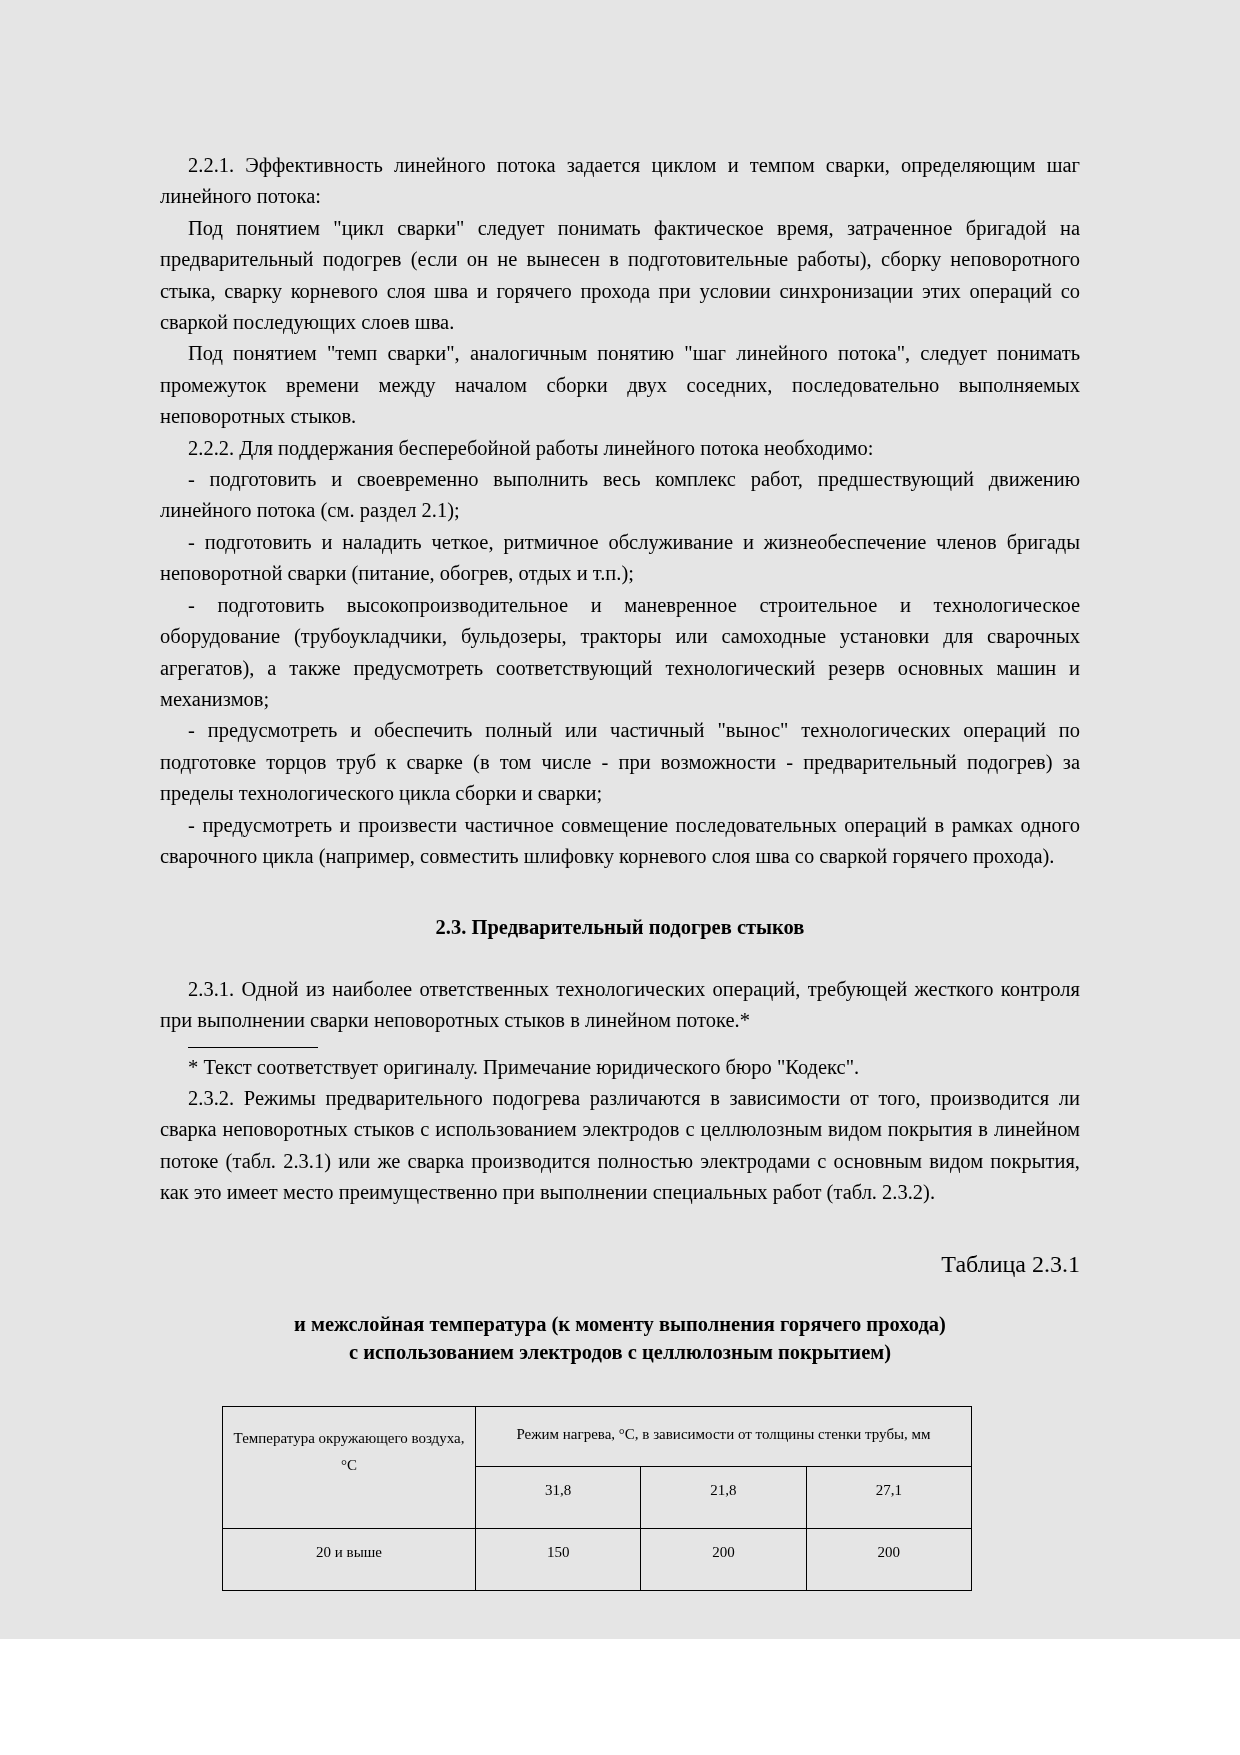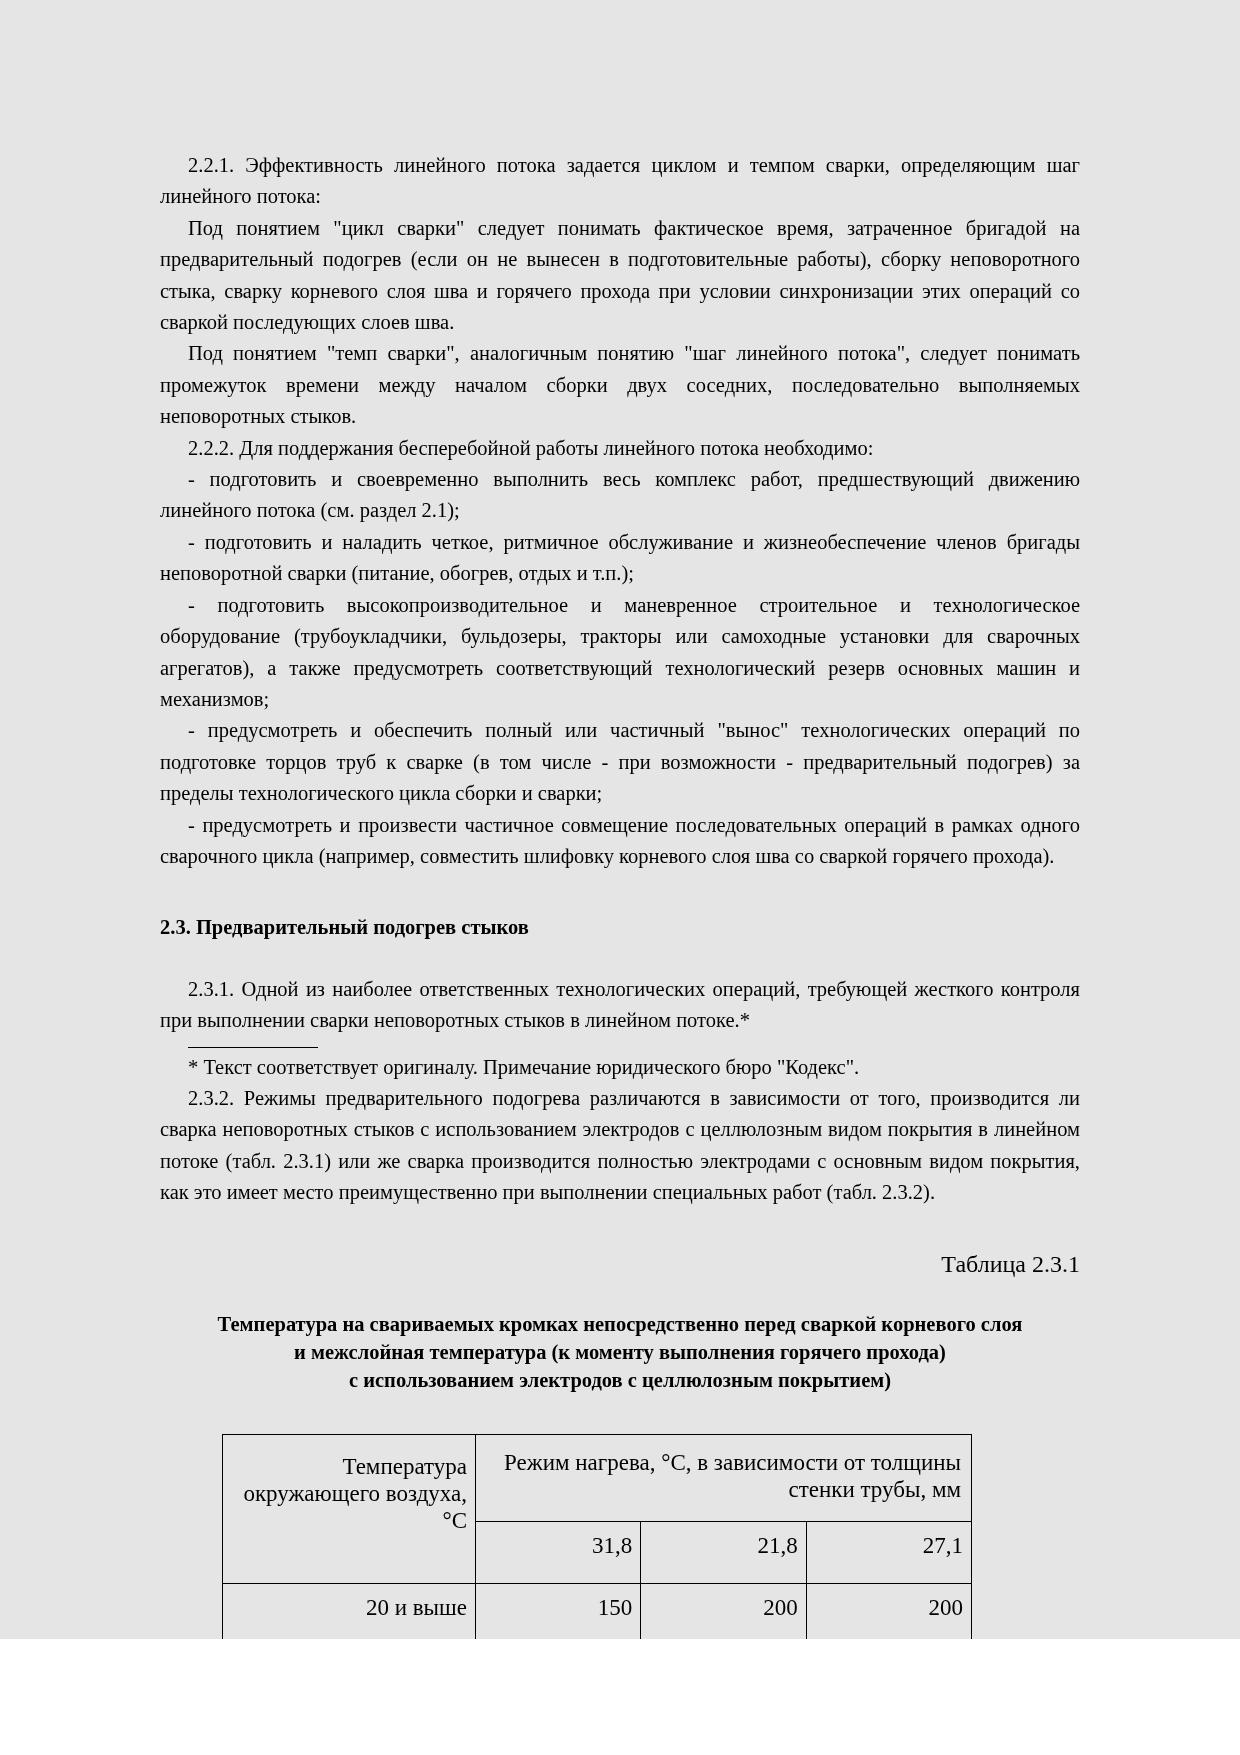--- a/index.html
+++ b/index.html
@@ -32,21 +32,21 @@
     line-height: 31.4px;
     text-align: justify;
     text-indent: 28px;
     hyphens: none;
   }
   h2.section-heading {
     margin: 0;
     font-size: 20.5px;
     line-height: 31.4px;
     font-weight: bold;
-    text-align: left;
+    text-align: center;
   }
   .spacer-md { height: 30px; }
   .spacer-lg { height: 40px; }
   .footnote-rule {
     width: 130px;
     height: 0;
     border-top: 1px solid #000000;
     margin: 10px 0 4px 28px;
   }
   p.footnote {
@@ -70,23 +70,23 @@
     margin: 0;
   }
   table.data-table {
     border-collapse: collapse;
     width: 750px;
     margin: 0 auto 0 62px;
     table-layout: fixed;
   }
   table.data-table td {
     border: 1.6px solid #000000;
-    font-size: 23px;
+    font-size: 15px;
     line-height: 27px;
-    text-align: right;
+    text-align: center;
     vertical-align: top;
     padding: 10px 8px 24px 8px;
     margin-left: 48px;
   }
   table.data-table td.col-ambient {
     width: 236px;
   }
   table.data-table td.col-mode {
     padding: 14px 10px 18px 10px;
   }
@@ -124,21 +124,20 @@
     <div class="footnote-rule"></div>
     <p class="footnote">* Текст соответствует оригиналу. Примечание юридического бюро "Кодекс".</p>
 
     <p class="para">2.3.2. Режимы предварительного подогрева различаются в зависимости от того, производится ли сварка неповоротных стыков с использованием электродов с целлюлозным видом покрытия в линейном потоке (табл. 2.3.1) или же сварка производится полностью электродами с основным видом покрытия, как это имеет место преимущественно при выполнении специальных работ (табл. 2.3.2).</p>
 
     <div class="spacer-lg"></div>
     <p class="table-number">Таблица 2.3.1</p>
 
     <div class="spacer-md"></div>
     <div class="table-caption">
-      <div>Температура на свариваемых кромках непосредственно перед сваркой корневого слоя</div>
       <div>и межслойная температура (к моменту выполнения горячего прохода)</div>
       <div>с использованием электродов с целлюлозным покрытием)</div>
     </div>
 
     <div class="spacer-lg"></div>
 
     <table class="data-table">
       <tbody>
         <tr>
           <td class="col-ambient merged-ambient" rowspan="2">Температура окружающего воздуха, °С</td>

